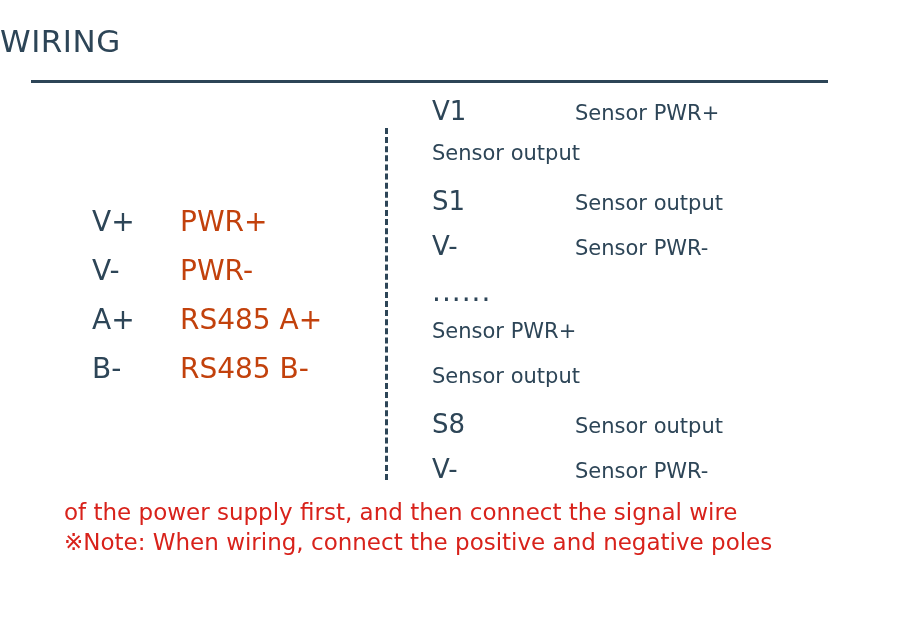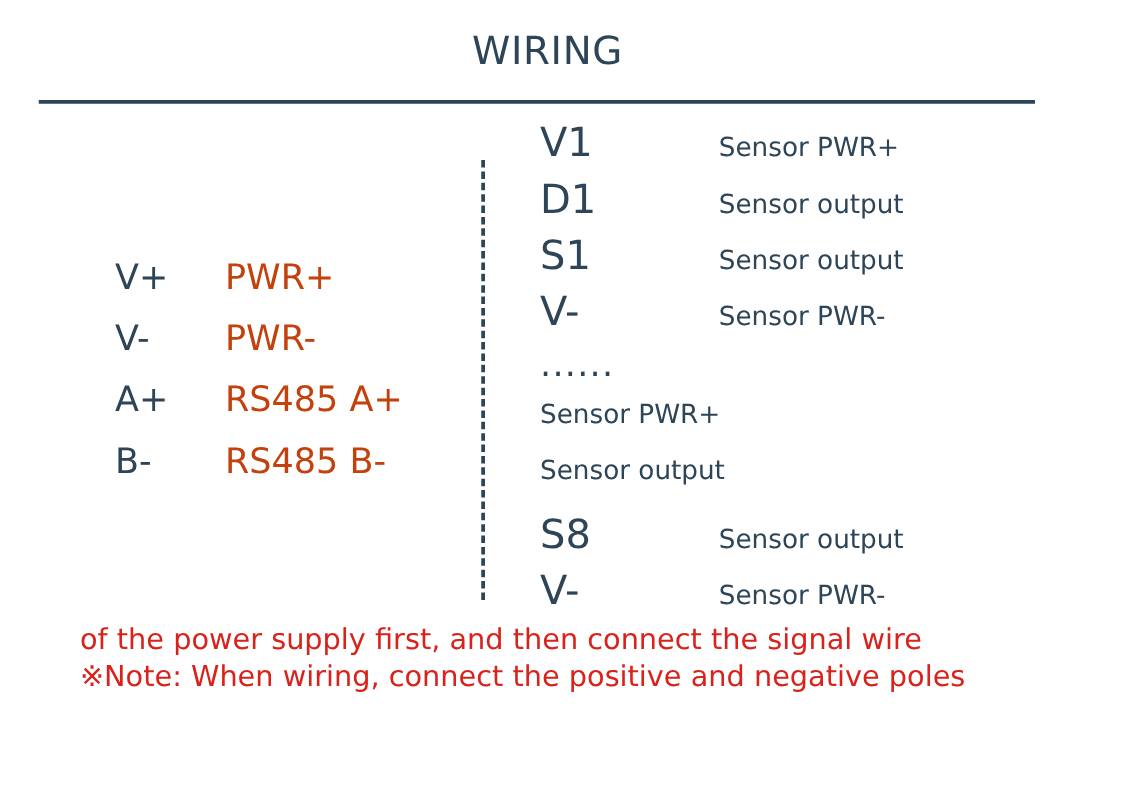--- a/index.html
+++ b/index.html
@@ -16,21 +16,20 @@
     color: #2d4557;
     -webkit-font-smoothing: antialiased;
   }
 
   
   .title {
     position: absolute;
     left: 0;
     top: 24px;
     width: 876px;
-    text-align: center;
     font-size: 31px;
     font-weight: 400;
     letter-spacing: 0.5px;
     color: #2d4557;
     line-height: 1.1;
   }
 
   .title-rule {
     position: absolute;
     left: 31px;
@@ -89,21 +88,21 @@
     left: 432px;
     top: 10px;
   }
   .right-row {
     display: flex;
     align-items: baseline;
     height: 45px;
   }
   .right-code {
     width: 143px;
-    font-size: 32px;
+    font-size: 26px;
     line-height: 1;
     color: #2d4557;
     white-space: nowrap;
   }
   .right-desc {
     font-size: 21px;
     line-height: 1;
     color: #2d4557;
     white-space: nowrap;
   }
@@ -160,21 +159,20 @@
   </div>
 
   <div class="dashed-divider"></div>
 
   <div class="right-block">
     <div class="right-row">
       <span class="right-code">V1</span>
       <span class="right-desc">Sensor PWR+</span>
     </div>
     <div class="right-row">
-      <span class="right-code">D1</span>
       <span class="right-desc">Sensor output</span>
     </div>
     <div class="right-row">
       <span class="right-code">S1</span>
       <span class="right-desc">Sensor output</span>
     </div>
     <div class="right-row">
       <span class="right-code">V-</span>
       <span class="right-desc">Sensor PWR-</span>
     </div>

